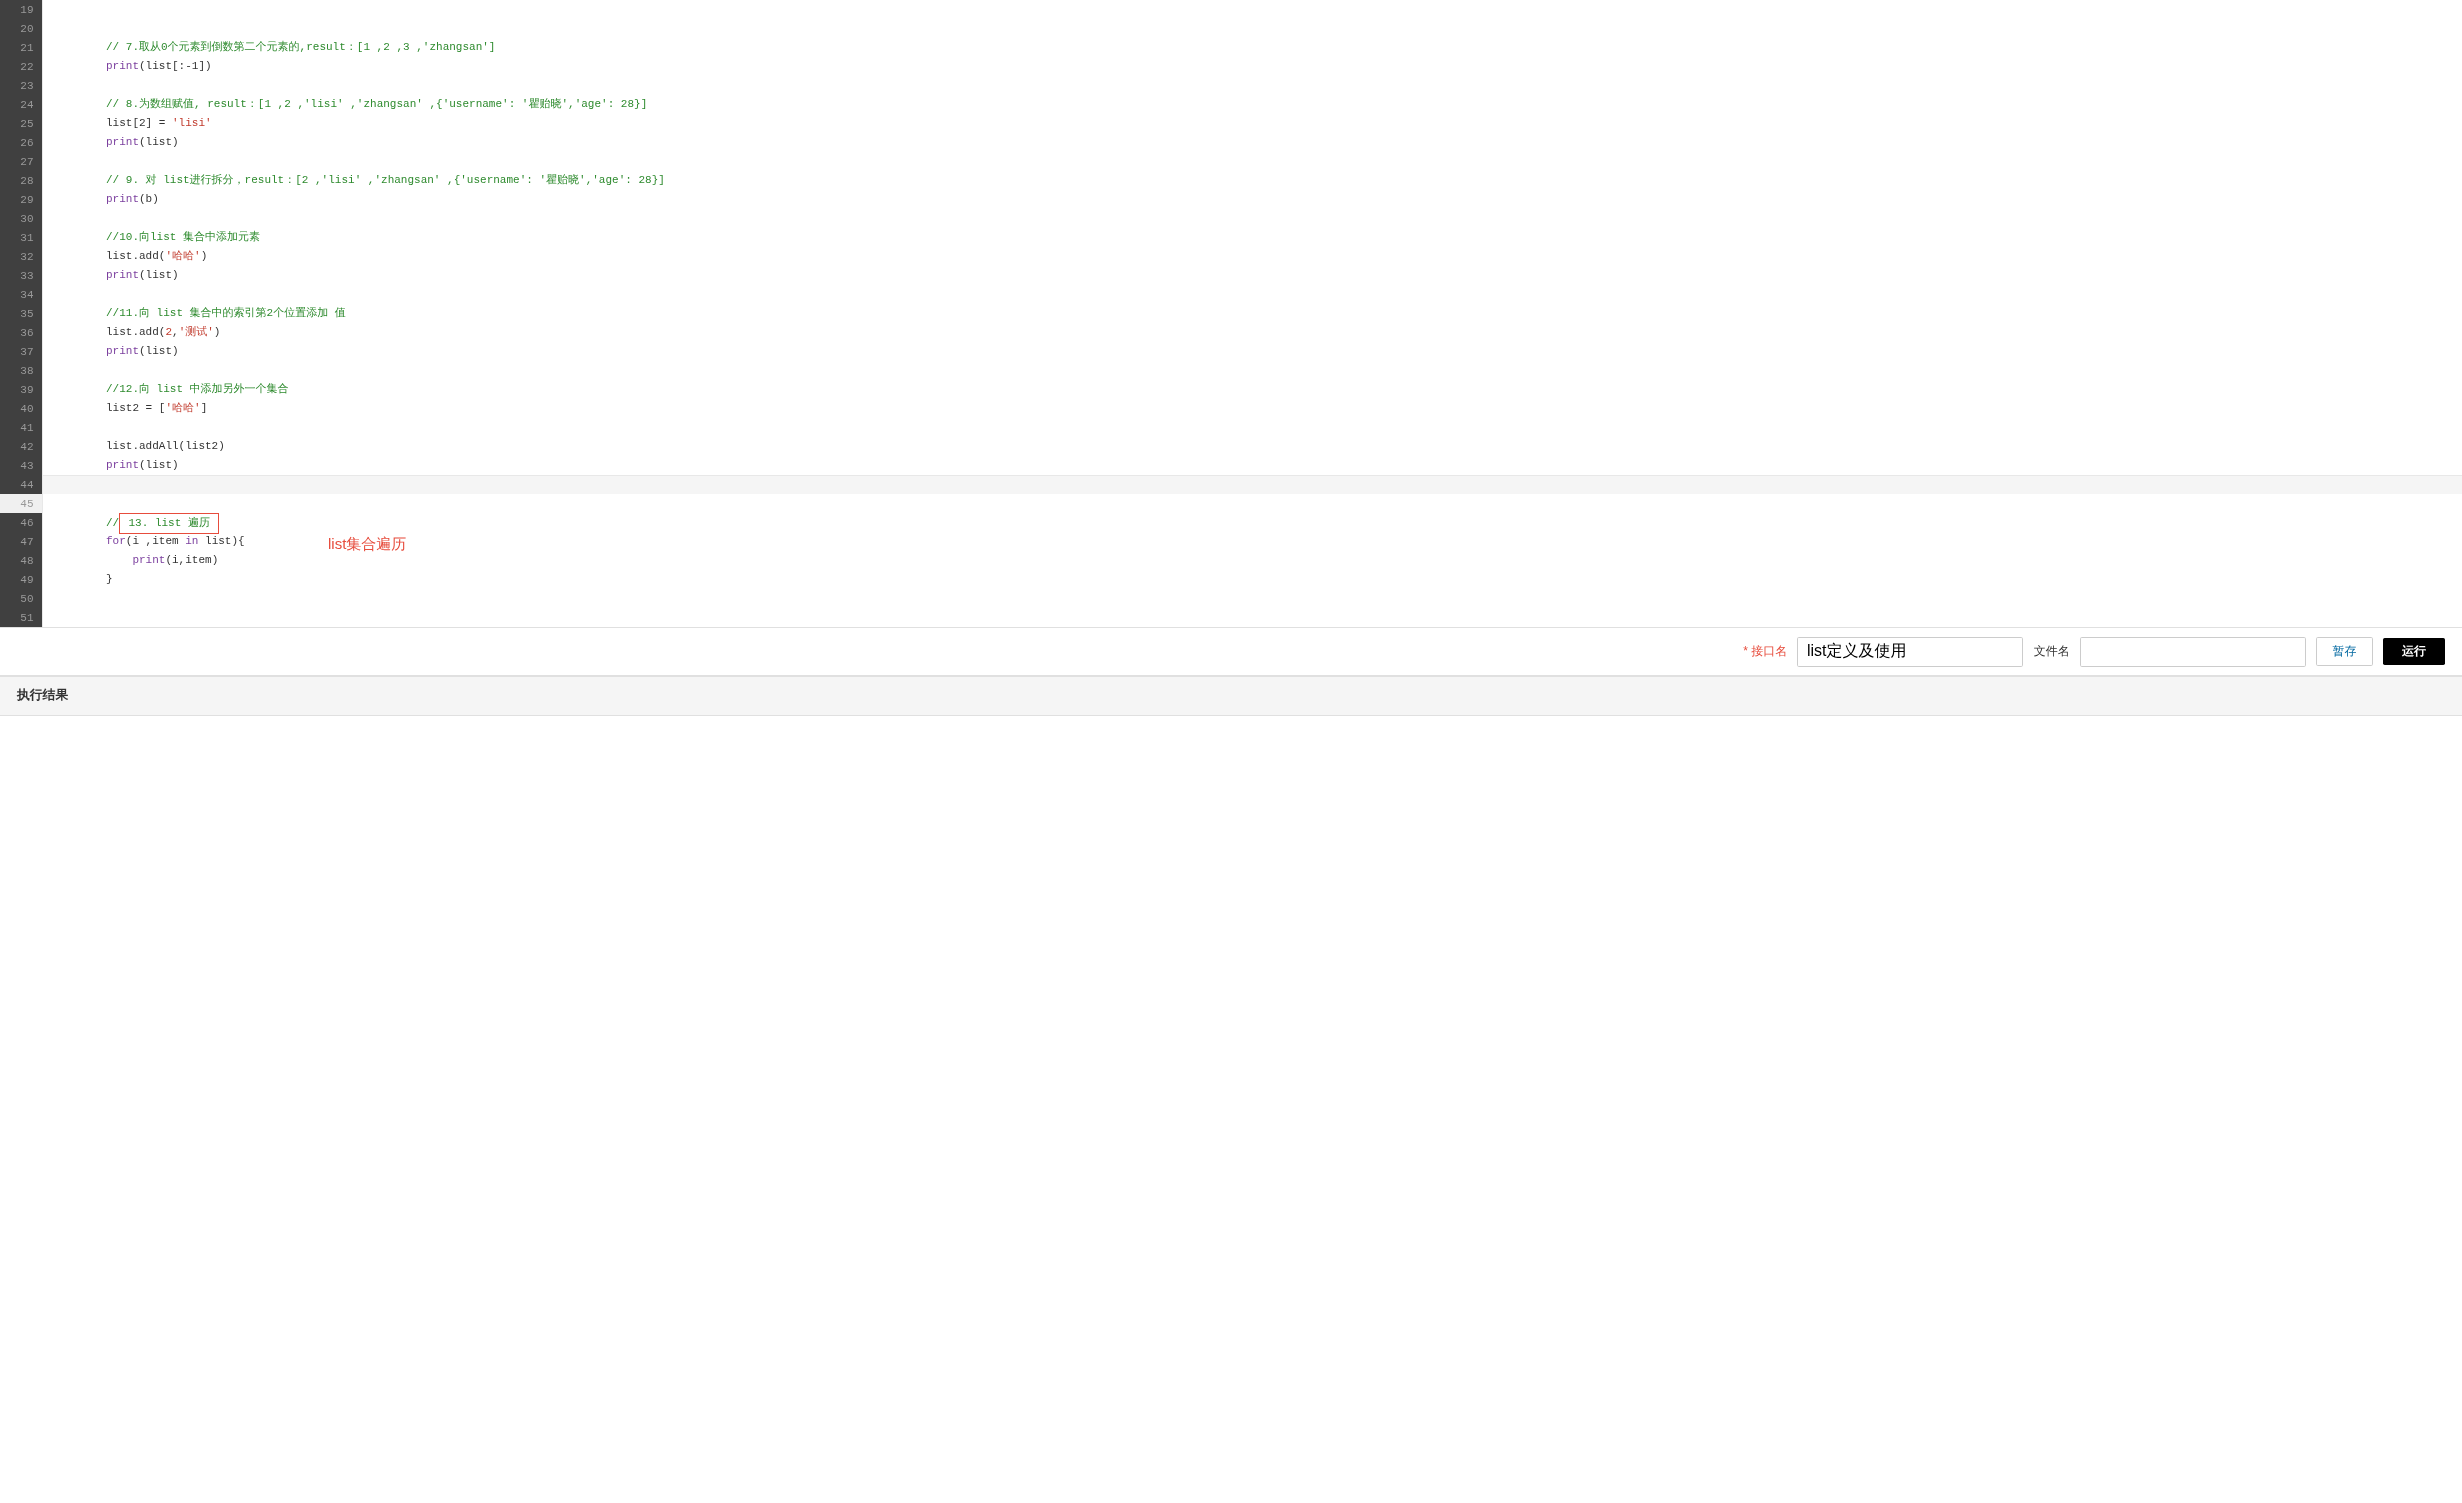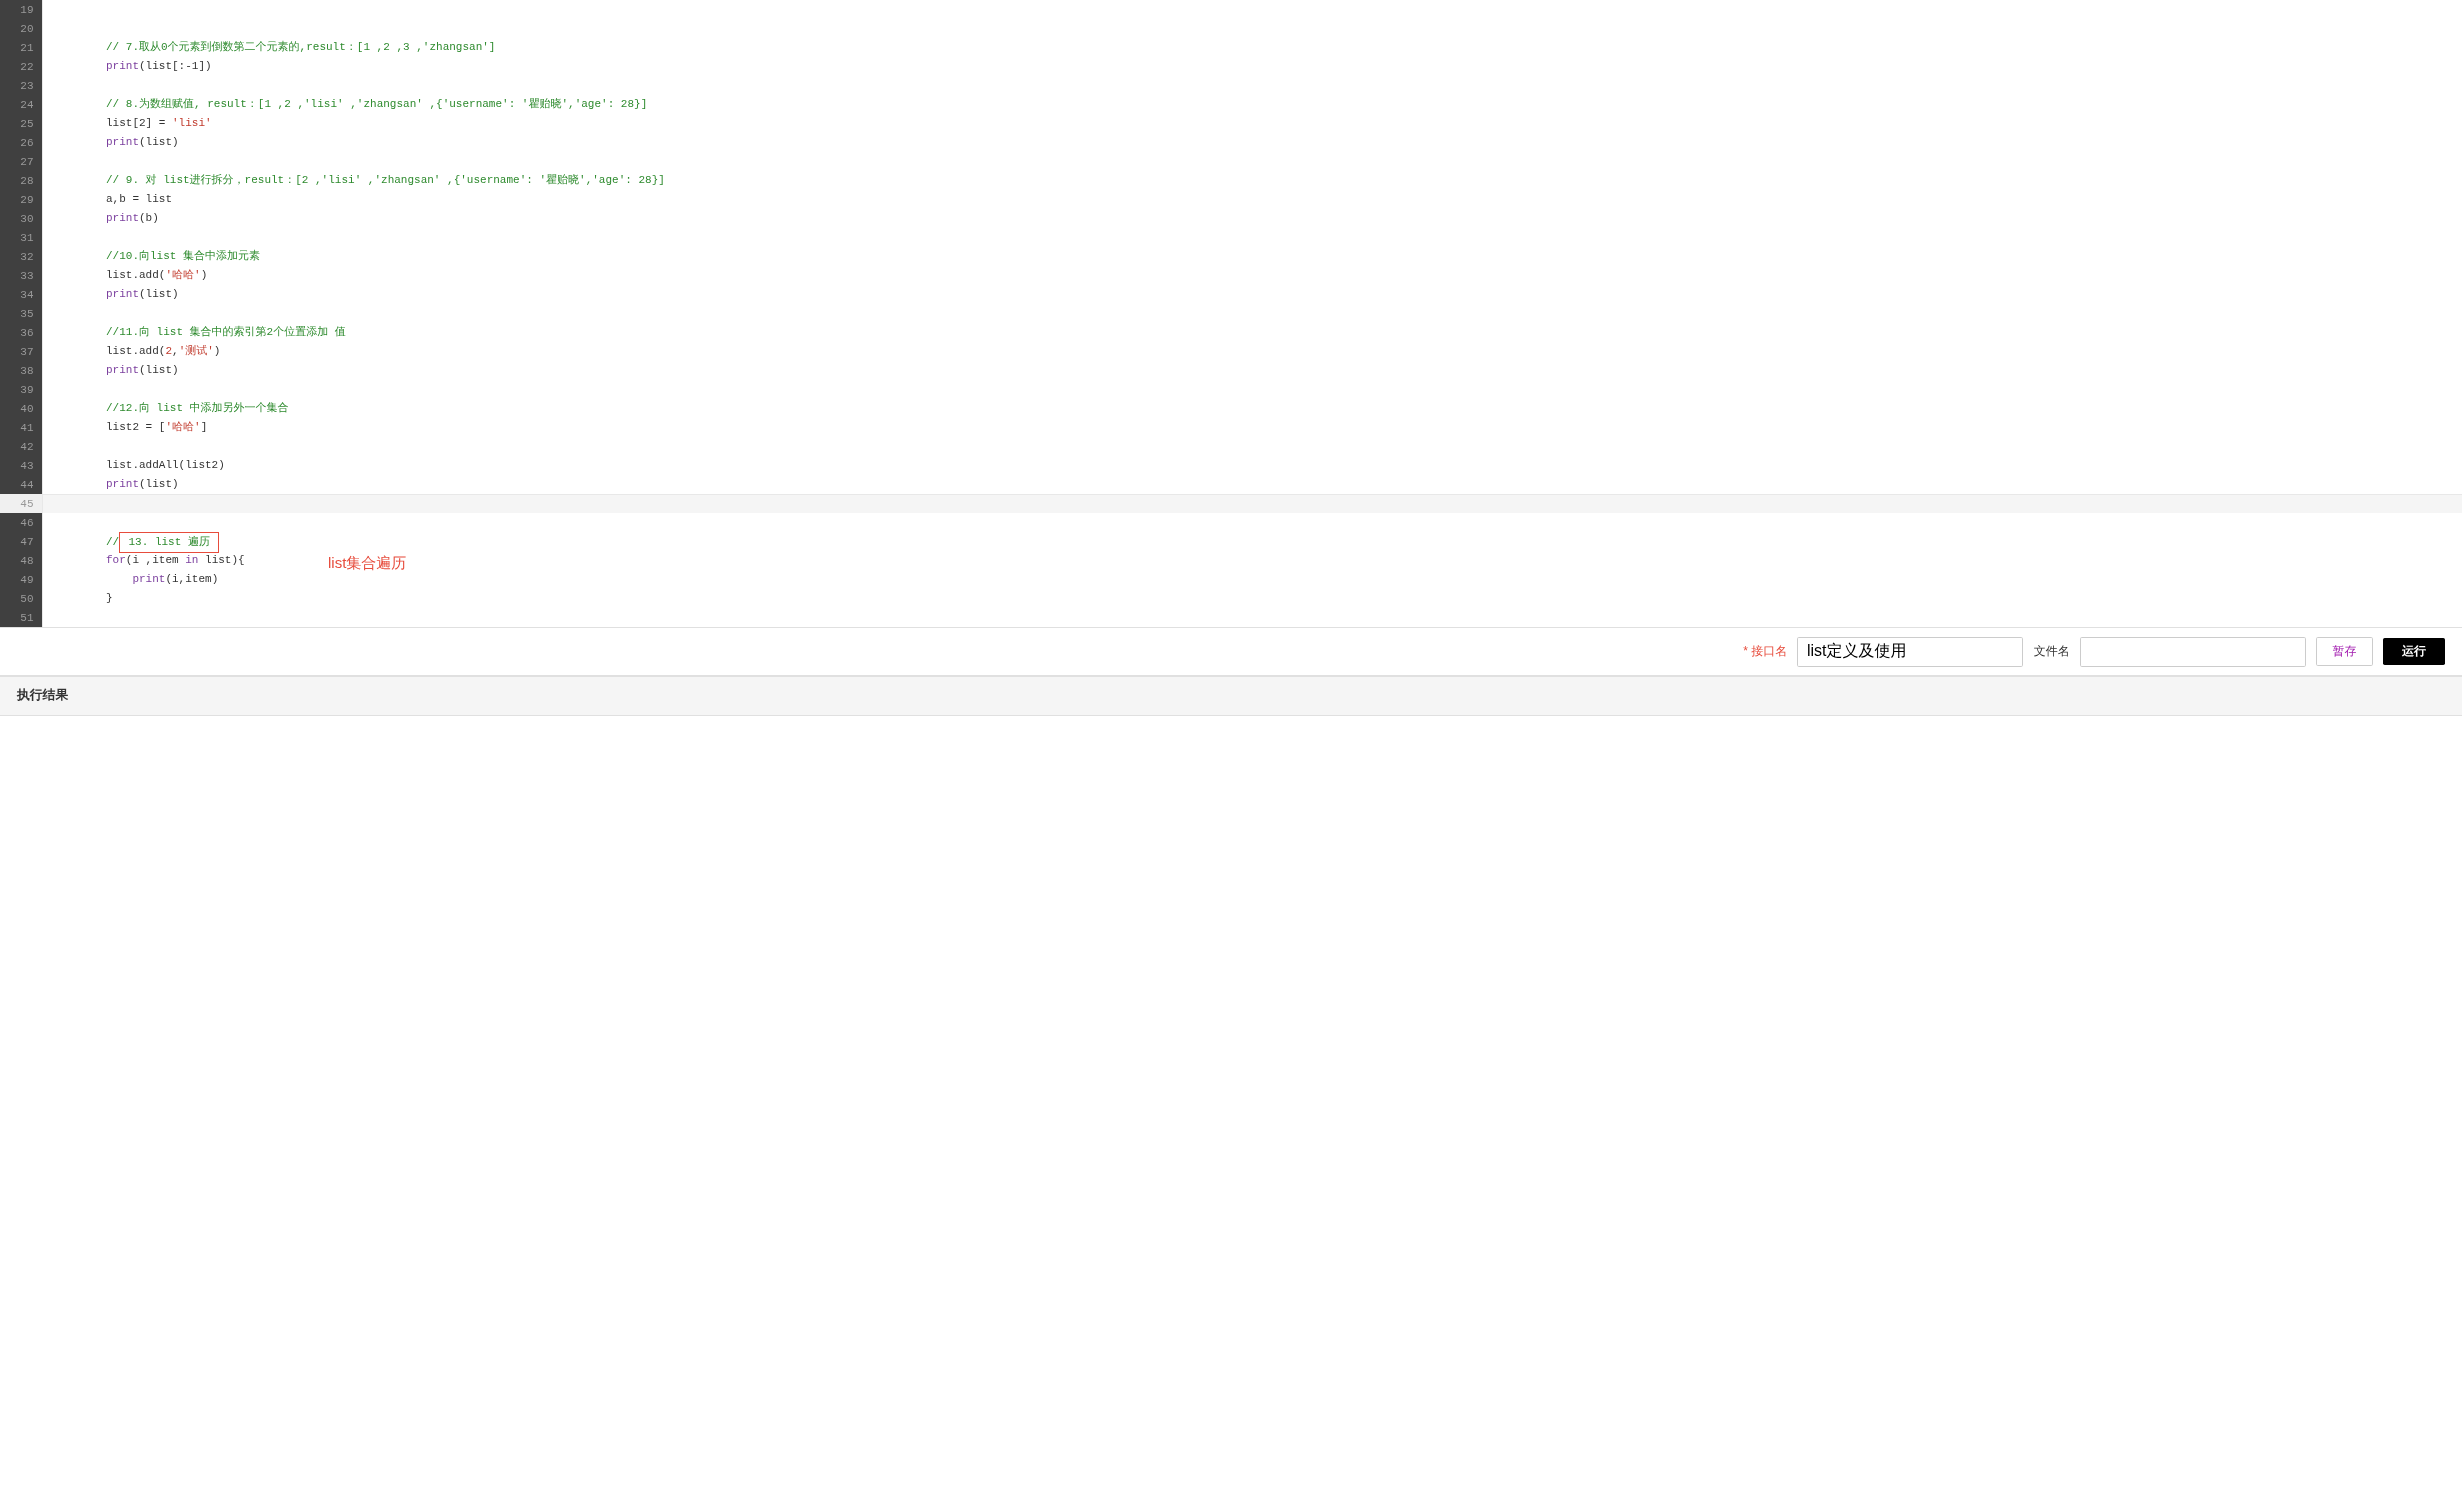--- a/index.html
+++ b/index.html
@@ -112,21 +112,21 @@
     }
 
     .btn-save {
       border: 0.9px solid #ccc;
       background: #fff;
       padding: 5.1px 15.4px;
       font-size: 12px;
       font-family: sans-serif;
       cursor: pointer;
       border-radius: 1.7px;
-      color: #a21caf;
+      color: #0369a1;
     }
 
     .btn-run {
       background: #000000;
       border: none;
       padding: 5.1px 19px;
       font-size: 12px;
       font-family: sans-serif;
       cursor: pointer;
       border-radius: 1.7px;
@@ -222,23 +222,20 @@
       <div class="code-line">
         <span class="c-function">print</span><span class="c-plain">(list)</span>
       </div>
 
       <div class="code-line">&nbsp;</div>
 
       <div class="code-line">
         <span class="c-comment">// 9. 对 list进行拆分，result：[2 ,'lisi' ,'zhangsan' ,{'username': '瞿贻晓','age': 28}]</span>
       </div>
 
-      <div class="code-line">
-        <span class="c-plain">a,b = list</span>
-      </div>
 
       <div class="code-line">
         <span class="c-function">print</span><span class="c-plain">(b)</span>
       </div>
 
       <div class="code-line">&nbsp;</div>
 
       <div class="code-line">
         <span class="c-comment">//10.向list 集合中添加元素</span>
       </div>

